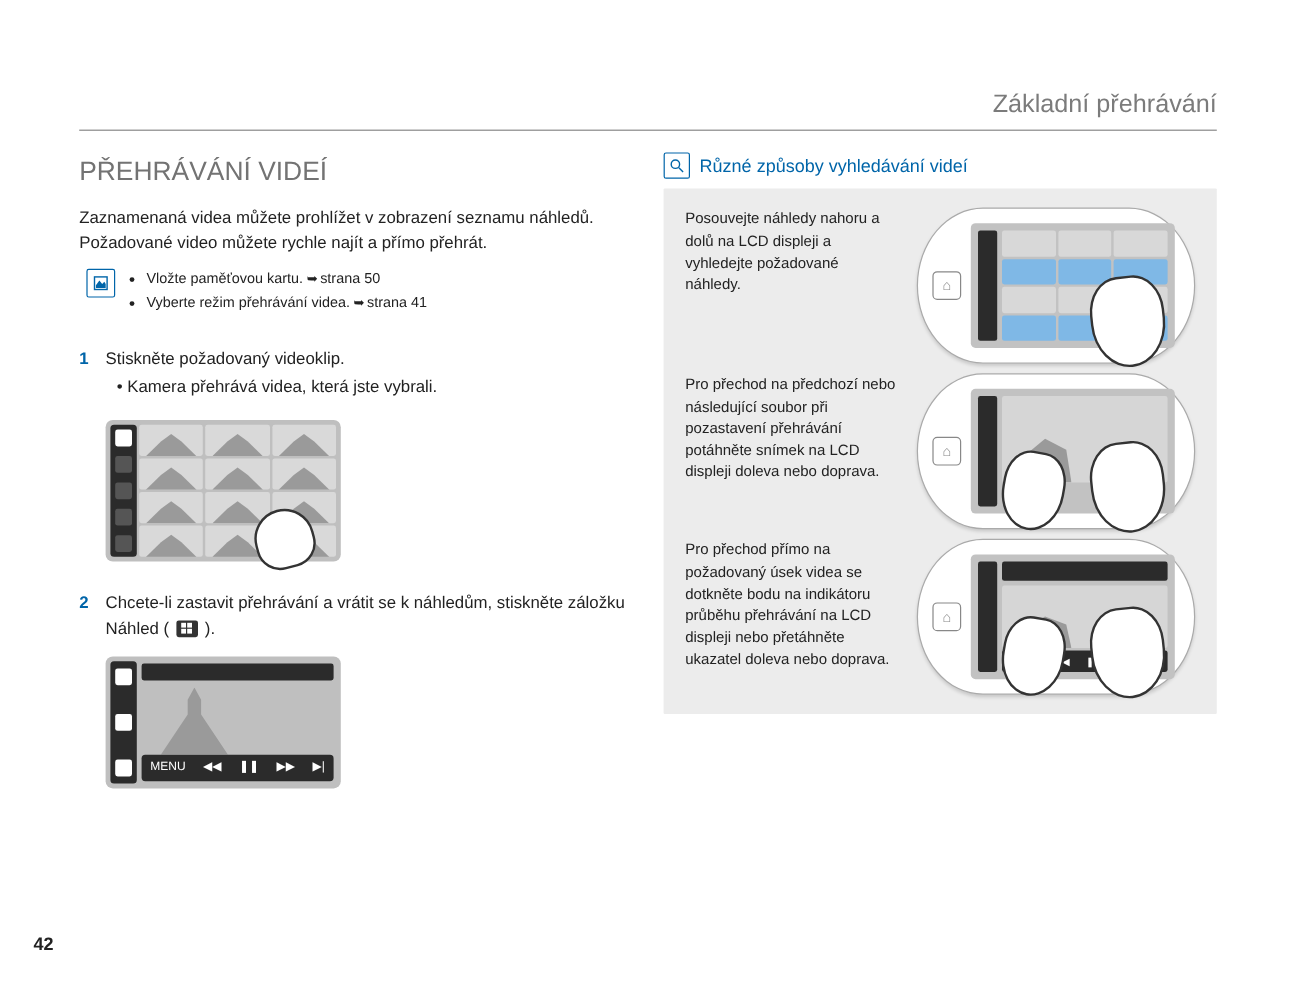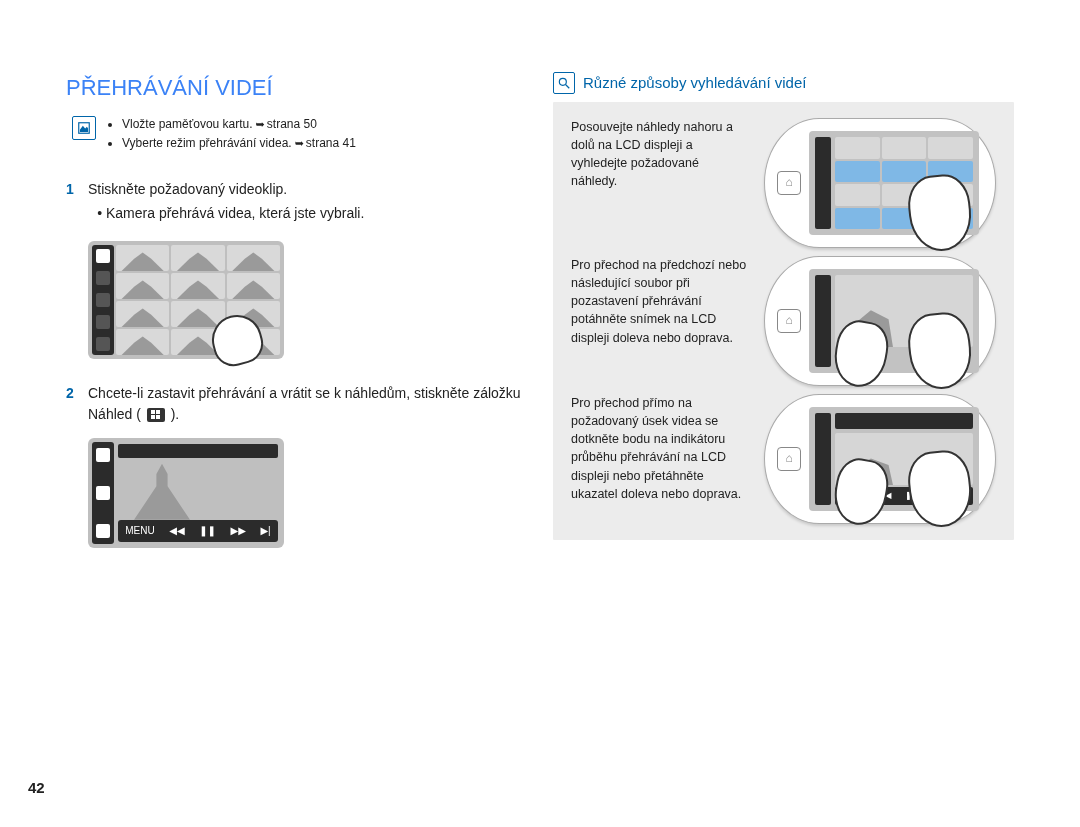--- a/index.html
+++ b/index.html
@@ -26,21 +26,21 @@
     margin-bottom: 18px;
   }
   .columns {
     display: flex;
     gap: 26px;
   }
   .left { flex: 1 1 50%; }
   .right { flex: 1 1 50%; }
 
   .main-title {
-    color: #3b82f6;
+    color: #737373;
     font-size: 22px;
     font-weight: 500;
     margin: 0 0 12px 0;
   }
   .intro { margin: 0 0 12px 0; }
 
   .note-box {
     display: flex;
     gap: 10px;
     margin: 0 0 24px 6px;
@@ -203,25 +203,27 @@
   }
   .thumb-inline-icon span{
     display:grid; grid-template-columns:repeat(2,4px); grid-template-rows:repeat(2,4px); gap:1px;
   }
   .thumb-inline-icon span i{background:#fff;display:block;width:4px;height:4px;}
 </style>
 </head>
 <body>
 
 <div class="page">
+  <div class="running-header">Základní přehrávání</div>
 
   <div class="columns">
 
     <div class="left">
       <h1 class="main-title">PŘEHRÁVÁNÍ VIDEÍ</h1>
+      <p class="intro">Zaznamenaná videa můžete prohlížet v zobrazení seznamu náhledů. Požadované video můžete rychle najít a přímo přehrát.</p>
 
       <div class="note-box">
         <div class="note-icon">
           <svg width="14" height="14" viewBox="0 0 24 24">
               <rect x="3" y="3" width="18" height="18" fill="none" stroke="#0065a9" stroke-width="2"></rect>
               <path d="M5 15 L10 8 L14 13 L17 10 L19 13 V19 H5 Z" fill="#0065a9"></path>
             </svg>
         </div>
         <ul class="note-list">
           <li>

